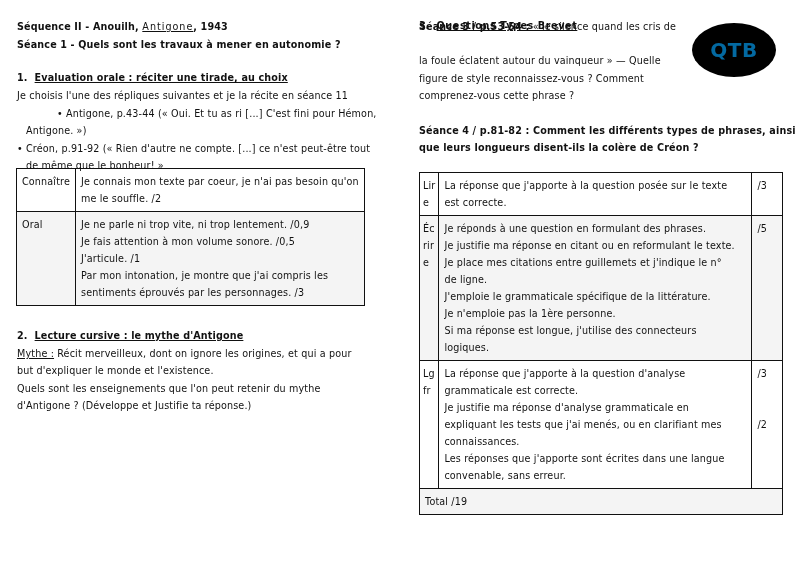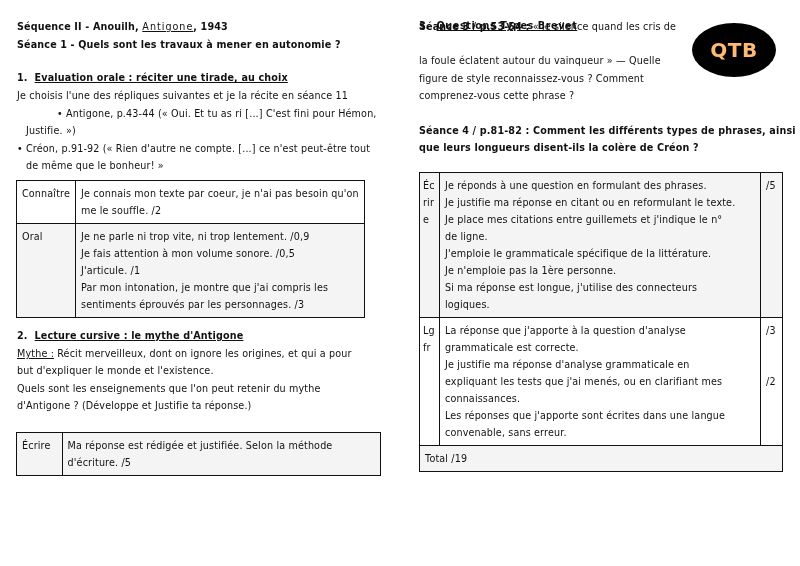--- a/index.html
+++ b/index.html
@@ -32,21 +32,21 @@
   }
   table.grid tr.shaded td { background: #f4f4f4; }
   .cell-line { display: block; white-space: nowrap; }
 
   .qtb {
     position: absolute;
     left: 692px; top: 23px;
     width: 84px; height: 54px;
     border-radius: 50%;
     background: #000000;
-    color: #fdba74;
+    color: #0369a1;
     display: flex; align-items: center; justify-content: center;
     font-family: "DejaVu Sans", sans-serif;
     font-weight: bold;
     font-size: 20px;
     letter-spacing: 0.5px;
   }
 </style>
 </head>
 <body>
 
@@ -55,27 +55,27 @@
 </div>
 <div class="line b" style="left:17px; top:36px;">Séance 1 - Quels sont les travaux à mener en autonomie ?</div>
 
 <div class="line b" style="left:17px; top:69px;">
   <span>1.</span>&nbsp;&nbsp;<span class="u">Evaluation orale : réciter une tirade, au choix</span>
 </div>
 <div class="line" style="left:17px; top:87px;">Je choisis l'une des répliques suivantes et je la récite en séance 11</div>
 <div class="line" style="left:17px; top:105px;margin-left:40px;">
   <span>•</span> <span>Antigone, p.43-44 («  Oui. Et tu as ri [...] C'est fini pour Hémon,</span>
 </div>
-<div class="line" style="left:26px; top:122px;">Justifie.  »)</div>
+<div class="line" style="left:26px; top:122px;">Antigone.  »)</div>
 <div class="line" style="left:17px; top:140px;">
   <span>•</span> <span>Créon, p.91-92 («  Rien d'autre ne compte. [...] ce n'est peut-être tout</span>
 </div>
 <div class="line" style="left:26px; top:157px;">de même que le bonheur!  »</div>
 
-<table class="grid" style="left:16px; top:180px; width:308px;">
+<table class="grid" style="left:16px; top:168px; width:308px;">
   <tbody>
       <tr style="height:43px;">
     <td style="width:52px;">Connaître</td>
     <td>
       <span class="cell-line">Je connais mon texte par coeur, je n'ai pas besoin qu'on</span>
       <span class="cell-line">me le souffle. /2</span>
     </td>
   </tr>
   <tr class="shaded" style="height:94px;">
     <td>Oral</td>
@@ -95,27 +95,20 @@
 </div>
 <div class="line" style="left:17px; top:345px;">
   <span class="u">Mythe :</span><span> Récit merveilleux, dont on ignore  les origines, et qui a pour</span>
 </div>
 <div class="line" style="left:17px; top:362px;">but d'expliquer le monde et l'existence.</div>
 <div class="line" style="left:17px; top:380px;">Quels sont les enseignements que l'on peut retenir du mythe</div>
 <div class="line" style="left:17px; top:397px;">d'Antigone ? (Développe et  Justifie ta réponse.)</div>
 
 <table class="grid" style="left:16px; top:432px; width:365px;">
   <tbody>
-  <tr class="shaded" style="height:43px;">
-    <td>Écrire</td>
-    <td>
-      <span class="cell-line">Ma réponse est rédigée et justifiée. Selon la méthode</span>
-      <span class="cell-line">d'écriture. /5</span>
-    </td>
-  </tr>
 </tbody>
   </table>
 
 <div class="line b" style="left:419px; top:17px;">
   <span>3.</span>&nbsp;&nbsp;<span class="u" style="letter-spacing:0.6px;">Questions Types Brevet</span>
 </div>
 <div class="line" style="left:419px; top:18px;">
   <span class="b">Séance 3 / p.53-54 :</span><span> «  le silence quand les cris de</span>
 </div>
 <div class="line" style="left:419px; top:52px;">la foule éclatent autour du vainqueur  » — Quelle</div>
@@ -124,20 +117,33 @@
 
 <div class="qtb">
     <span>QTB</span>
   </div>
 
 <div class="line b" style="left:419px; top:122px;">Séance 4 / p.81-82 : Comment les différents types de phrases, ainsi</div>
 <div class="line b" style="left:419px; top:139px;">que leurs longueurs disent-ils la colère de Créon ?</div>
 
 <table class="grid" style="left:419px; top:172px; width:364px;">
   <tbody>
+      <tr style="height:43px;">
+    <td style="width:9px; padding-left:3px; padding-right:3px;">
+      <span class="cell-line">Lir</span>
+      <span class="cell-line">e</span>
+    </td>
+    <td style="width:302px;">
+      <span class="cell-line">La réponse que j'apporte à la question posée sur le texte</span>
+      <span class="cell-line">est correcte.</span>
+    </td>
+    <td>
+      <span class="cell-line">/3</span>
+    </td>
+  </tr>
   <tr class="shaded" style="height:145px;">
     <td style="padding-left:3px; padding-right:3px;">
       <span class="cell-line">Éc</span>
       <span class="cell-line">rir</span>
       <span class="cell-line">e</span>
     </td>
     <td>
       <span class="cell-line">Je réponds à une question en formulant des phrases.</span>
       <span class="cell-line">Je justifie ma réponse en citant ou en reformulant le texte.</span>
       <span class="cell-line">Je place mes citations entre guillemets et j'indique le n°</span>

